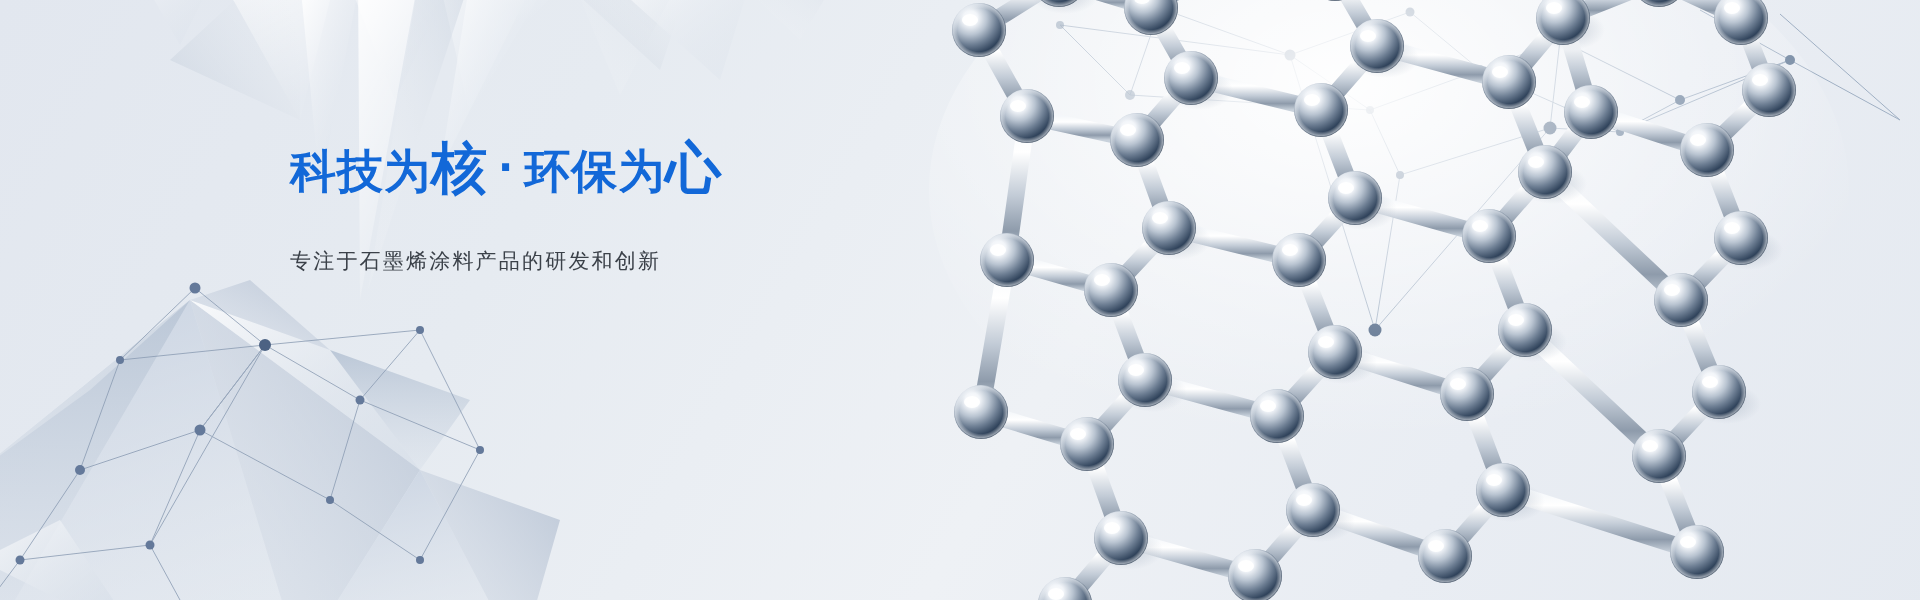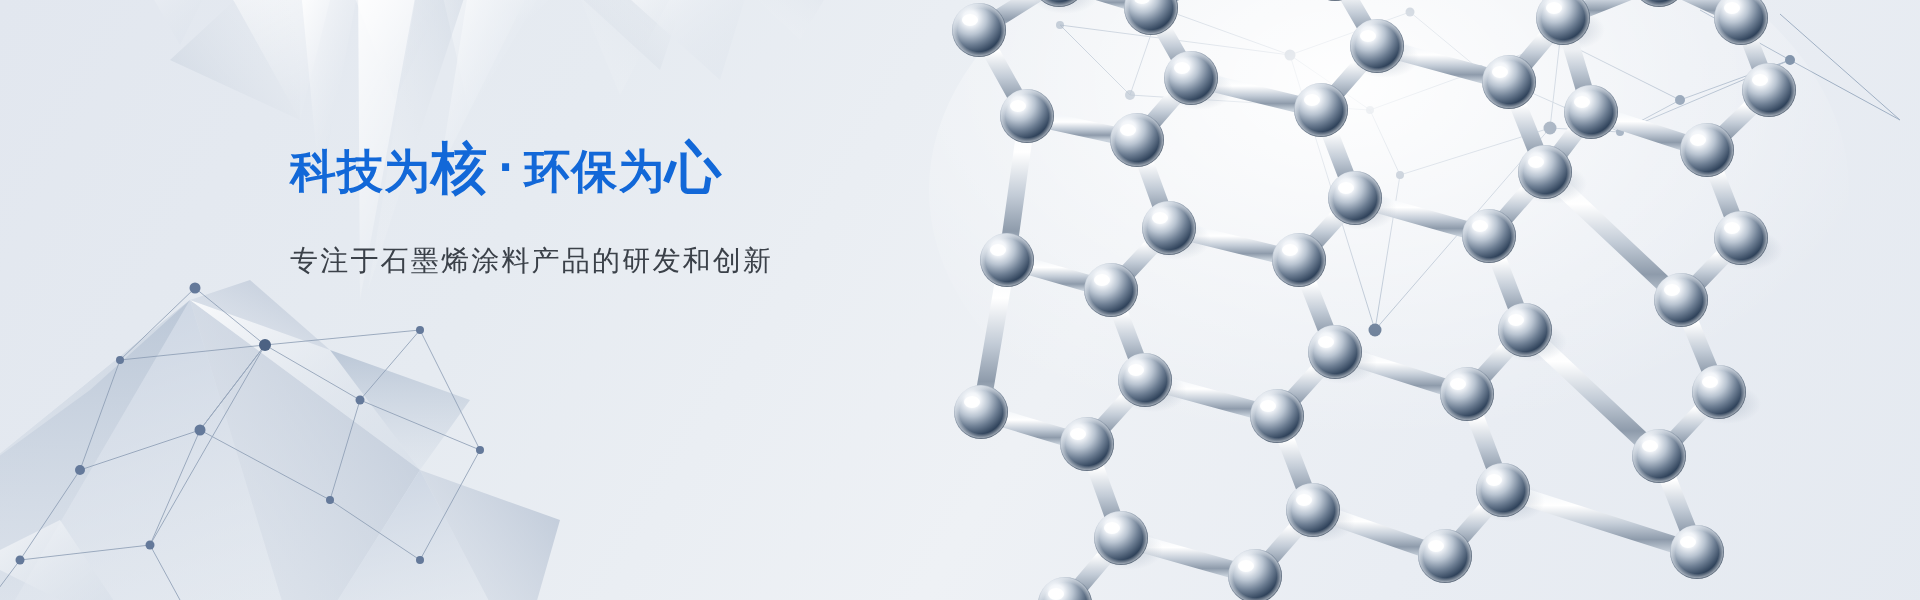--- a/index.html
+++ b/index.html
@@ -34,21 +34,21 @@
     font-family:"DejaVu Sans","Liberation Sans",sans-serif;
   }
   #headline .big{font-size:56px;}
   #headline .dot{
     font-size:40px;
     padding:0 10px;
     position:relative;top:-6px;
   }
   .sub-line{
     color:#3b4149;
-    font-size:28px;
+    font-size:21px;
     letter-spacing:2.2px;
     line-height:42px;
     white-space:nowrap;
     font-family:Liberation Sans, sans-serif;
   }
 </style>
 </head>
 <body>
 
 <div id="banner">

